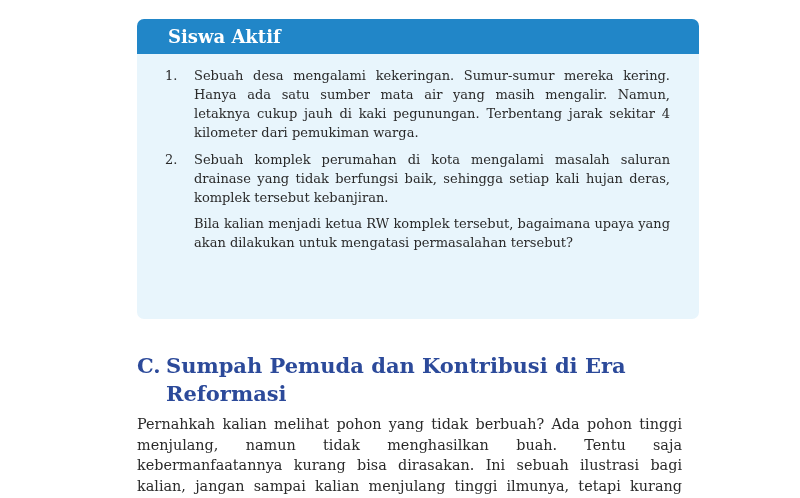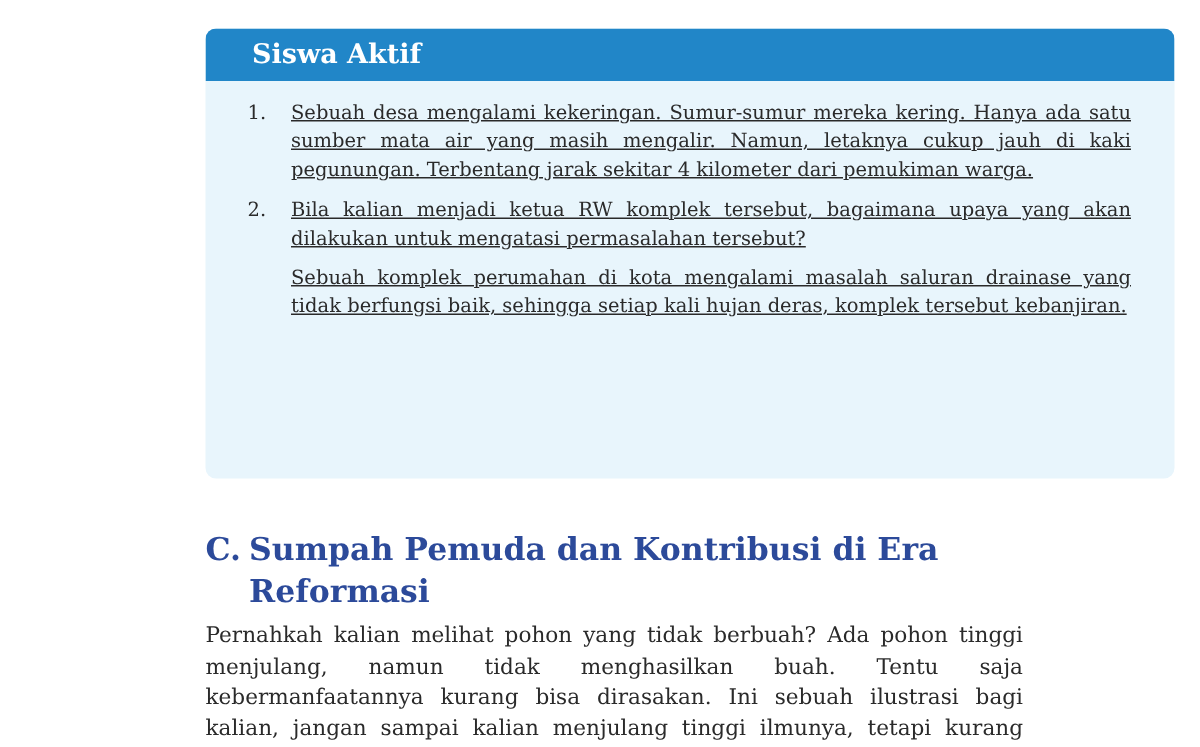--- a/index.html
+++ b/index.html
@@ -1,26 +1,26 @@
 <!DOCTYPE html>
 <html><head>
 <meta charset="utf-8">
 <style>
   html,body{margin:0;padding:0;}
   body{width:800px;height:498px;overflow:hidden;background:#ffffff;position:relative;
        font-family:"DejaVu Serif","Liberation Serif",serif;color:#2a2a2a;}
-  .box{position:absolute;left:137px;top:19px;width:646px;height:300px;border-radius:7px;
+  .box{position:absolute;left:137px;top:19px;width:562px;height:300px;border-radius:7px;
        background:#e8f5fc;overflow:hidden;}
   .box-header{height:35px;background:#2186c8;color:#fff;font-weight:bold;font-size:18px;
        line-height:36px;padding-left:31px;}
   .box-body{padding:12px 29px 0 28px;font-size:13px;line-height:19px;}
   .item{display:flex;}
   .num{width:29px;flex:none;}
   .txt{flex:1;text-align:justify;}
-  .txt p{margin:0 0 7px 0;text-decoration:underline;}
+  .txt p{margin:0 0 7px 0;}
   .item + .item{margin-top:1px;}
   .heading{position:absolute;left:137px;top:352px;width:560px;color:#2c4a9a;font-weight:bold;
        font-size:21px;line-height:28px;display:flex;}
   .heading .letter{width:29px;flex:none;}
   .para{position:absolute;left:137px;top:414px;width:545px;font-size:14.4px;line-height:20.5px;
        text-align:justify;text-align-last:justify;}
 </style>
 </head>
 <body>
 
@@ -29,22 +29,22 @@
   <div class="box-body">
     <div class="item">
       <div class="num">1.</div>
       <div class="txt">
         <p>Sebuah desa mengalami kekeringan. Sumur-sumur mereka kering. Hanya ada satu sumber mata air yang masih mengalir. Namun, letaknya cukup jauh di kaki pegunungan. Terbentang jarak sekitar 4 kilometer dari pemukiman warga.</p>
       </div>
     </div>
     <div class="item">
       <div class="num">2.</div>
       <div class="txt">
+        <p>Sebuah komplek perumahan di kota mengalami masalah saluran drainase yang tidak berfungsi baik, sehingga setiap kali hujan deras, komplek tersebut kebanjiran.</p>
         <p>Bila kalian menjadi ketua RW komplek tersebut, bagaimana upaya yang akan dilakukan untuk mengatasi permasalahan tersebut?</p>
-        <p>Sebuah komplek perumahan di kota mengalami masalah saluran drainase yang tidak berfungsi baik, sehingga setiap kali hujan deras, komplek tersebut kebanjiran.</p>
       </div>
     </div>
   </div>
 </div>
 
 <div class="heading">
   <span class="letter">C.</span>
   <span>Sumpah Pemuda dan Kontribusi di Era Reformasi</span>
 </div>
 

